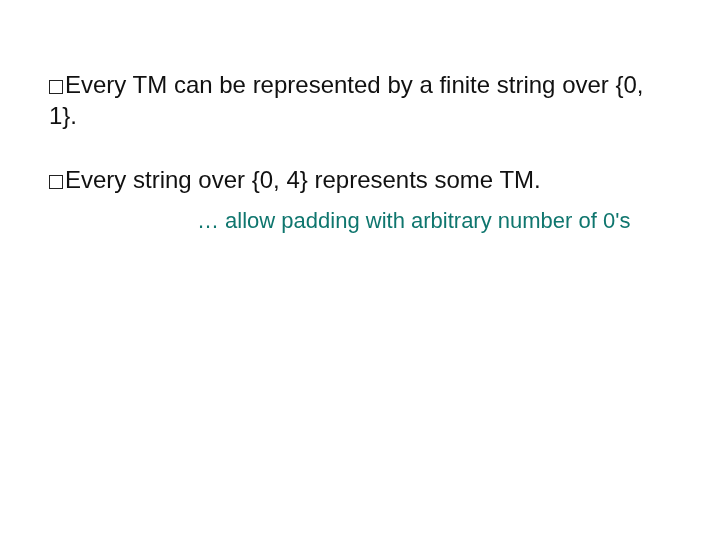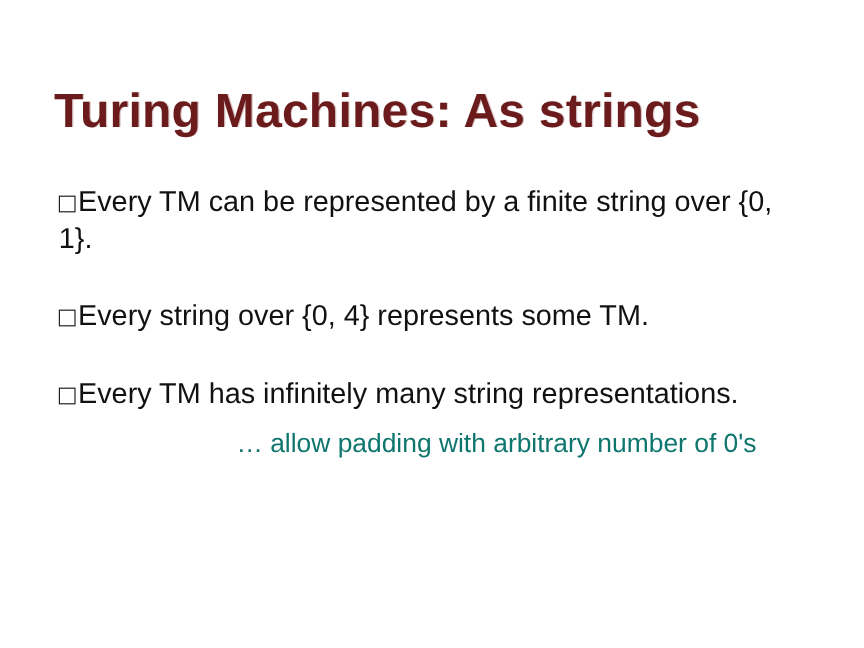--- a/index.html
+++ b/index.html
@@ -45,27 +45,23 @@
   .subpoint {
     font-size: 22px;
     color: #0f766e;
     margin: -22px 0 0 148px;  
   }
 </style>
 </head>
 <body>
 
 <div class="slide">
-  <h1 class="title">Turing Machines:  As strings</h1>
 
   <div class="points">
     <p class="point">
       <span class="bullet"></span><span>Every TM can be represented by a finite string over {0, 1}.</span>
     </p>
     <p class="point">
       <span class="bullet"></span><span>Every string over {0, 4} represents some TM.</span>
     </p>
-    <p class="point">
-      <span class="bullet"></span><span>Every TM has infinitely many string representations.</span>
-    </p>
     <p class="subpoint">… allow padding with arbitrary number of 0's</p>
   </div>
 </div>
 
 </body></html>

